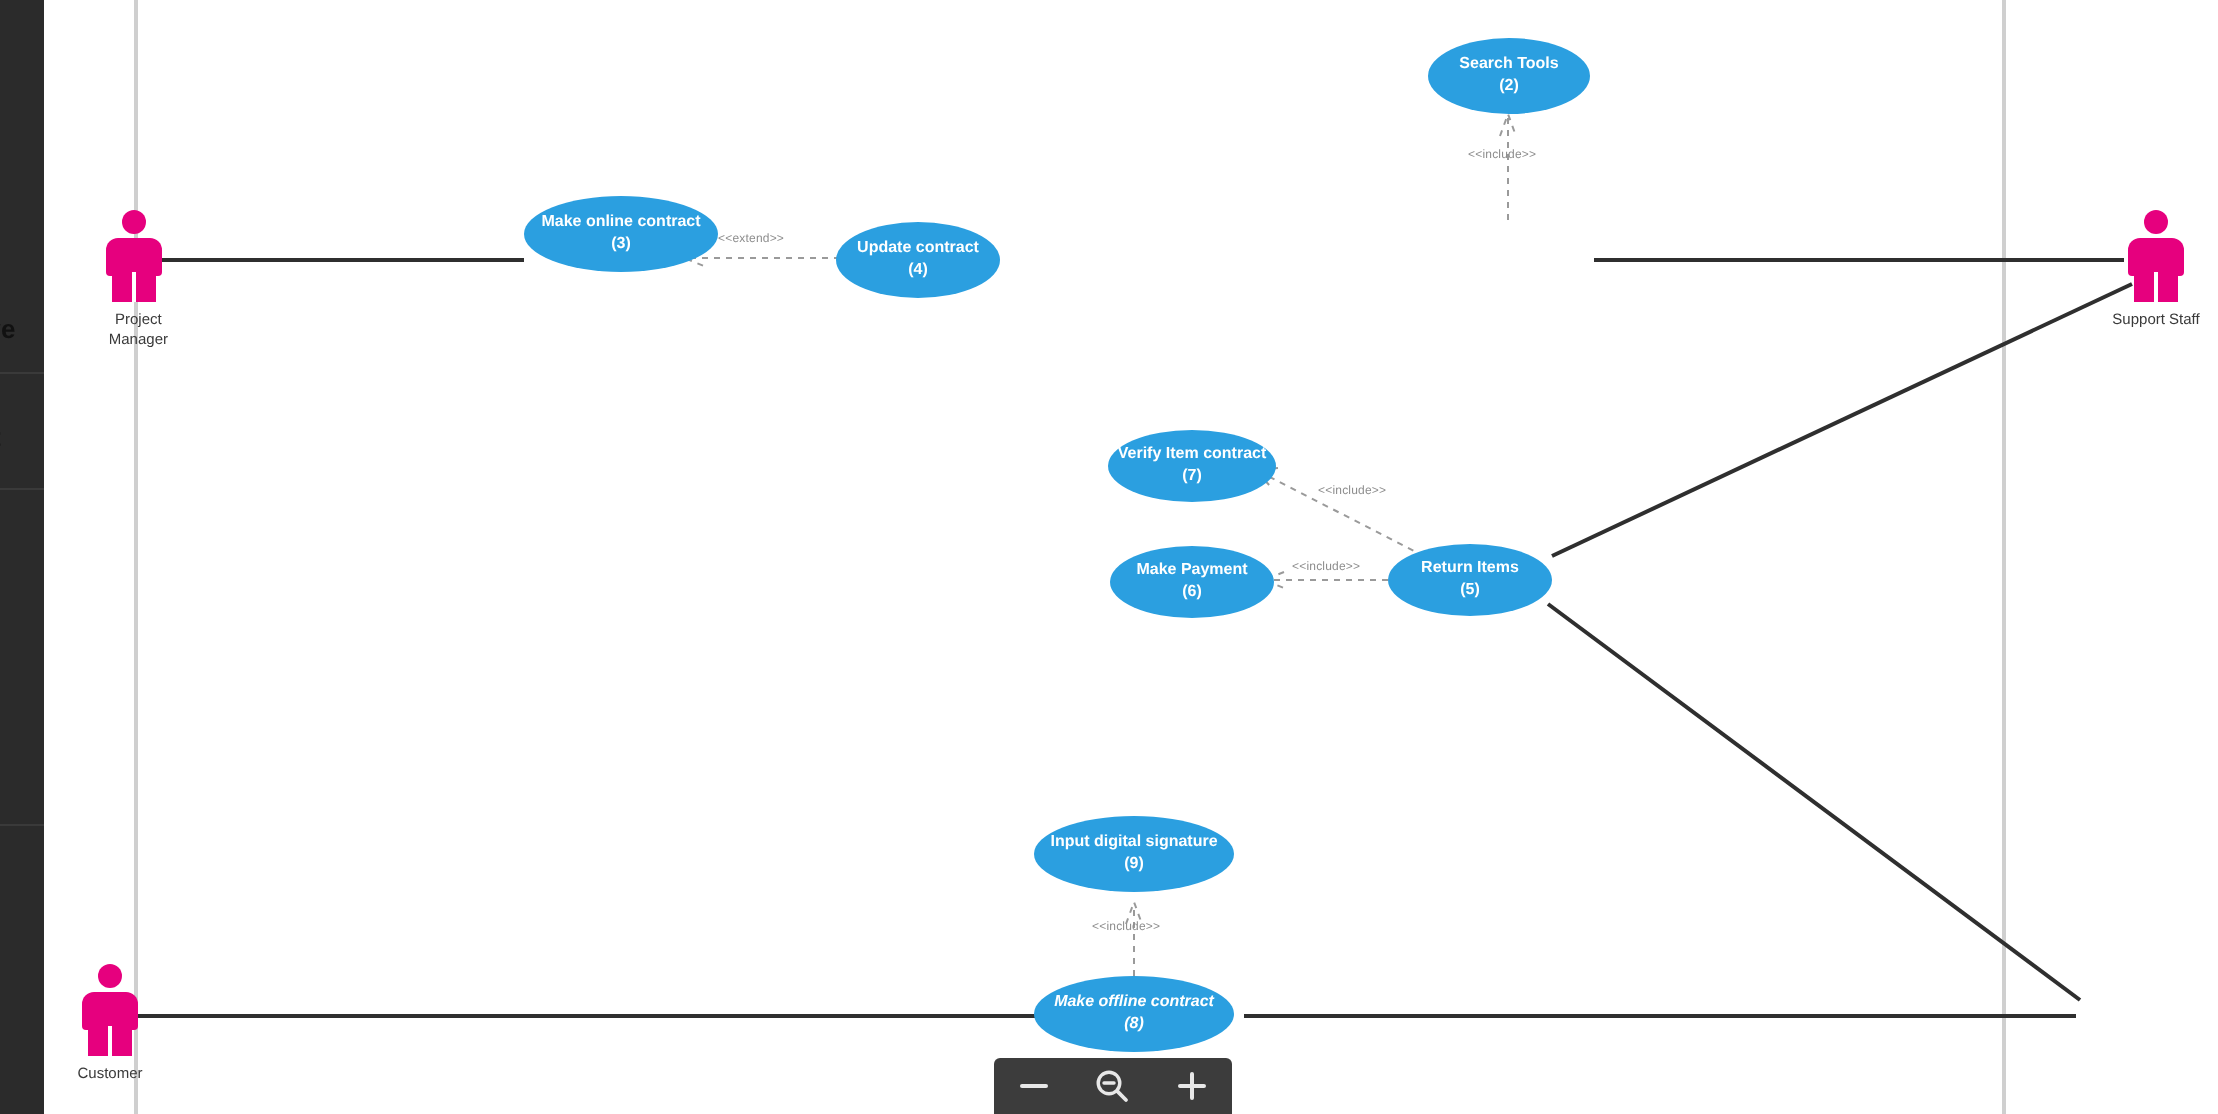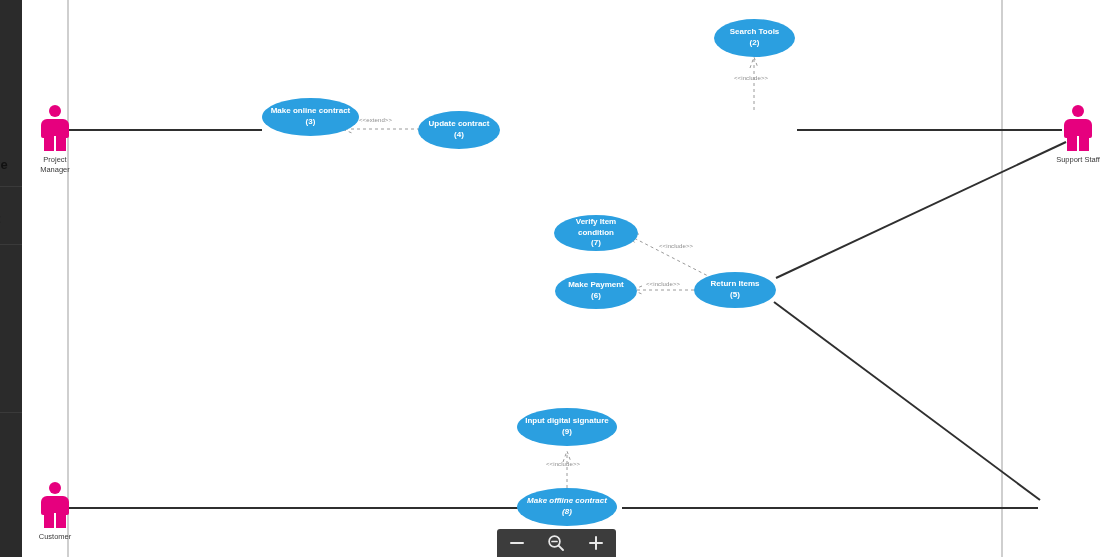--- a/index.html
+++ b/index.html
@@ -77,21 +77,21 @@
   
   .usecase {
     position: absolute;
     background: #2b9fe0;
     border-radius: 50%;
     color: #ffffff;
     display: flex;
     flex-direction: column;
     align-items: center;
     justify-content: center;
-    text-align: center;
+    text-align: right;
     font-size: 8px;
     font-weight: bold;
     line-height: 1.35;
     box-sizing: border-box;
     padding: 0 4px;
   }
   .usecase .uc-num { font-weight: bold; }
 
   
   .actor {
@@ -232,21 +232,21 @@
       <span class="uc-num">(4)</span>
     </div>
 
     <div class="usecase" style="left:692px; top:19px; width:81px; height:38px;">
       <span>Search Tools</span>
       <span class="uc-num">(2)</span>
     </div>
 
 
     <div class="usecase" style="left:532px; top:215px; width:84px; height:36px;">
-      <span>Verify Item condition</span>
+      <span>Verify Item contract</span>
       <span class="uc-num">(7)</span>
     </div>
 
     <div class="usecase" style="left:533px; top:273px; width:82px; height:36px;">
       <span>Make Payment</span>
       <span class="uc-num">(6)</span>
     </div>
 
     <div class="usecase" style="left:672px; top:272px; width:82px; height:36px;">
       <span>Return Items</span>
@@ -262,21 +262,21 @@
       <span>Make offline contract</span>
       <span class="uc-num">(8)</span>
     </div>
 
     <div class="stereo" style="left:337px; top:117px;">&lt;&lt;extend&gt;&gt;</div>
     <div class="stereo" style="left:712px; top:75px;">&lt;&lt;include&gt;&gt;</div>
     <div class="stereo" style="left:637px; top:243px;">&lt;&lt;include&gt;&gt;</div>
     <div class="stereo" style="left:624px; top:281px;">&lt;&lt;include&gt;&gt;</div>
     <div class="stereo" style="left:524px; top:461px;">&lt;&lt;include&gt;&gt;</div>
 
-    <div class="actor" style="left:4px; top:105px;">
+    <div class="actor" style="left:4px; top:105px;align-items:flex-end;">
       <div class="fig">
         <div class="head"></div>
         <div class="body"></div>
         <div class="leg-l"></div>
         <div class="leg-r"></div>
         <div class="gap"></div>
       </div>
       <div class="actor-label">Project
 Manager</div>
     </div>

